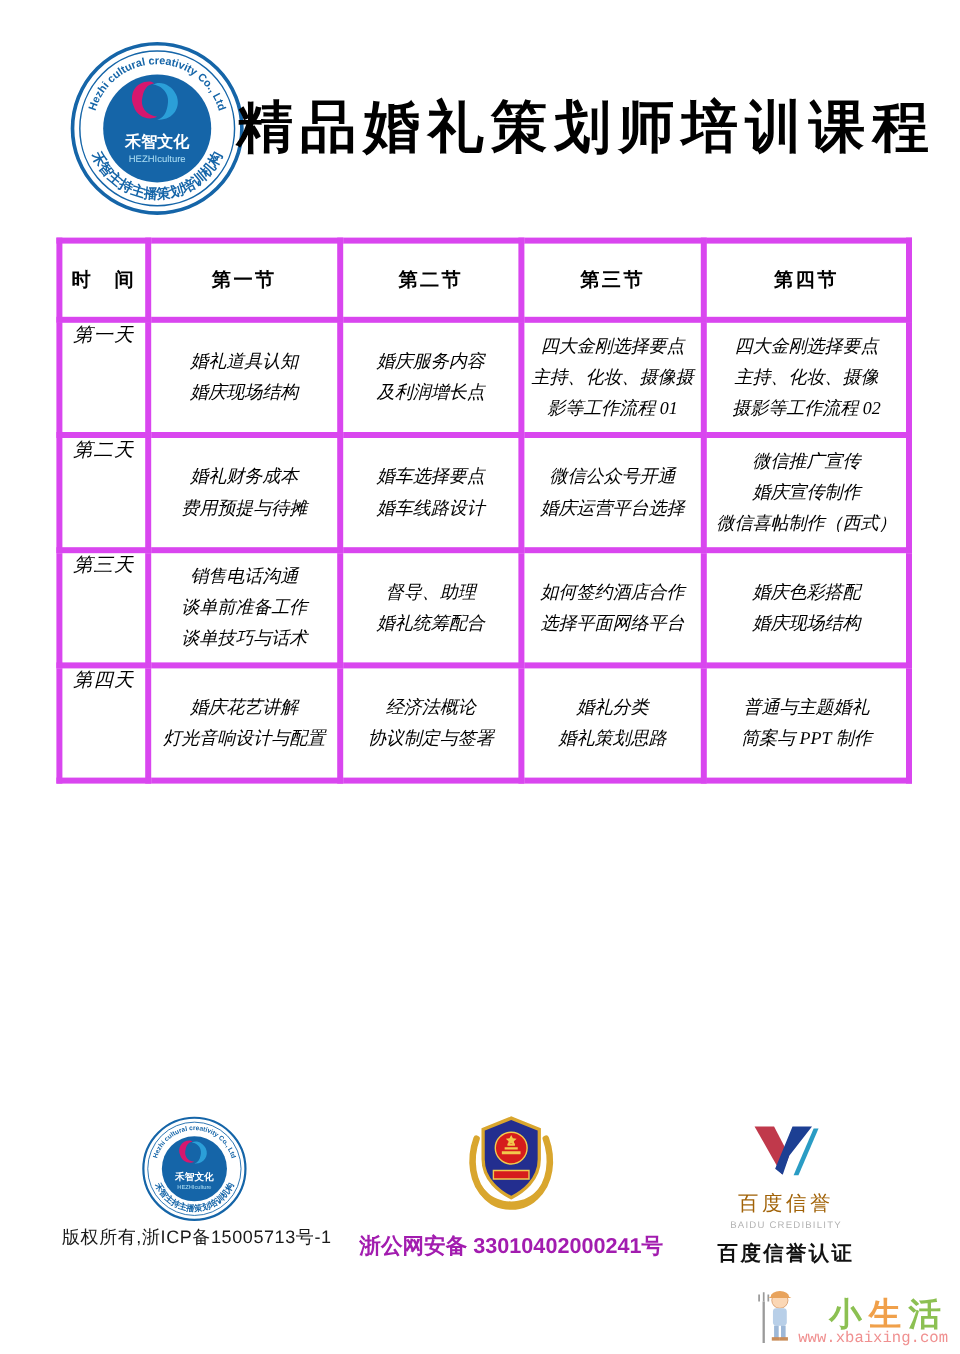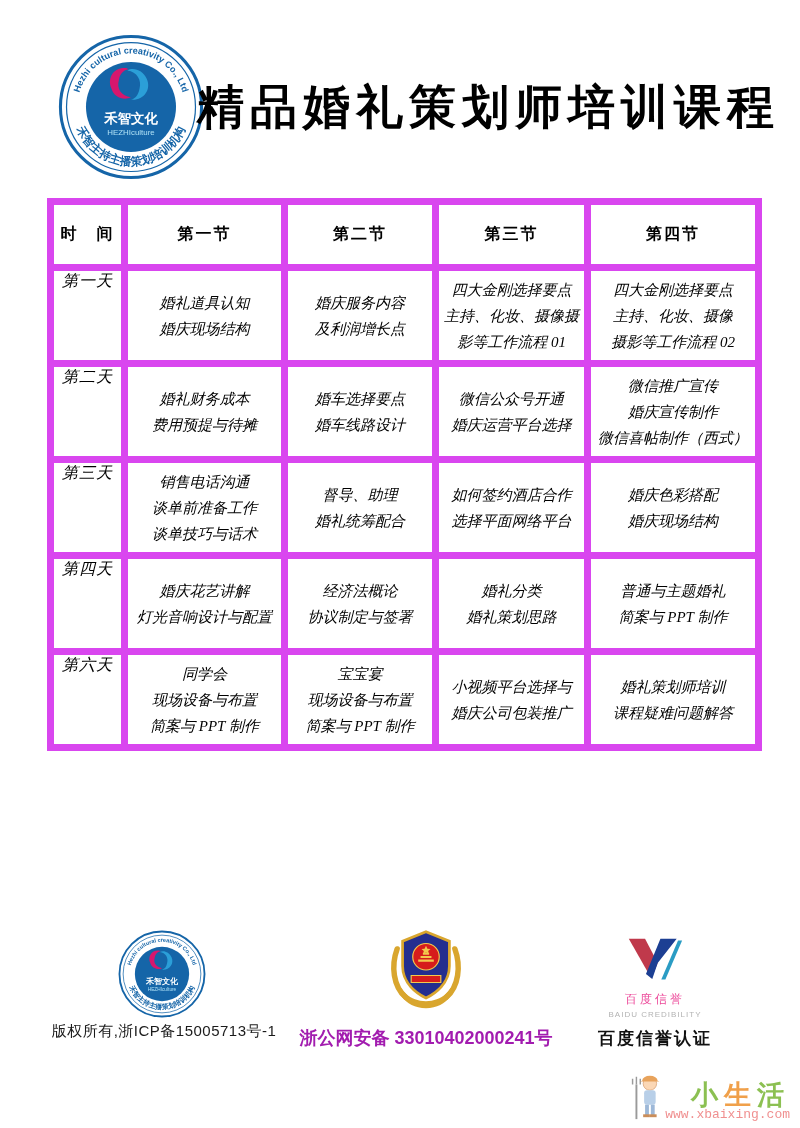--- a/index.html
+++ b/index.html
@@ -14,21 +14,21 @@
     font-family:"Liberation Serif","DejaVu Serif",serif;
     font-size:47px;font-weight:bold;letter-spacing:6px;line-height:62px;
     color:#000;text-align:right;white-space:nowrap;
   }
   
   .course-table{
     position:absolute;left:47px;top:198px;width:708px;
     border-collapse:collapse;table-layout:fixed;
     font-family:"Liberation Serif","DejaVu Serif",serif;
   }
-  .course-table th,.course-table td{border:7px solid #d946ef;padding:0;}
+  .course-table th,.course-table td{border:5px solid #d946ef;padding:0;}
   .course-table thead tr{height:66px;}
   .course-table tbody tr{height:96px;font-style:italic;}
   .head-cell{font-size:16px;font-weight:bold;text-align:center;letter-spacing:2px;}
   .day-cell{
     vertical-align:top;text-align:center;padding-top:20px;
     font-size:16px;letter-spacing:1px;
   }
   .content-cell{
     vertical-align:middle;text-align:center;
     font-size:15px;line-height:26px;white-space:pre-line;
@@ -39,21 +39,21 @@
     position:absolute;left:38px;top:1022px;width:252px;text-align:center;
     font-size:15px;color:#1a1a1a;letter-spacing:0.5px;
   }
   .police-badge{position:absolute;left:387px;top:924px;width:78px;height:92px;}
   .police-text{
     position:absolute;left:299px;top:1026px;width:254px;text-align:center;
     font-size:18px;font-weight:bold;color:#a21caf;
   }
   .baidu-block{position:absolute;left:585px;top:936px;width:140px;text-align:center;}
   .baidu-v{width:58px;height:47px;display:block;margin:0 auto;}
-  .baidu-name{font-size:12px;color:#ec4899;letter-spacing:3px;margin-top:8px;}
+  .baidu-name{font-size:17px;color:#a16207;letter-spacing:3px;margin-top:8px;}
   .baidu-en{font-size:8px;color:#b3b3b3;letter-spacing:1px;margin-top:2px;}
   .baidu-cert{font-size:17px;font-weight:bold;color:#111;letter-spacing:2px;margin-top:8px;}
   
   .watermark{position:absolute;right:10px;bottom:6px;display:flex;align-items:flex-end;}
   .farmer-icon{width:36px;height:50px;flex:0 0 auto;}
   .wm-right{display:flex;flex-direction:column;align-items:flex-end;}
   .wm-title{font-size:27px;font-weight:bold;letter-spacing:6px;line-height:28px;
             font-family:"Liberation Serif","DejaVu Serif",serif;}
   .wm-url{font-family:Liberation Mono, monospace;
           font-size:13px;color:#f09090;margin-top:-2px;}
@@ -177,33 +177,20 @@
         <td class="day-cell">第四天</td>
         <td class="content-cell">婚庆花艺讲解
 灯光音响设计与配置</td>
         <td class="content-cell">经济法概论
 协议制定与签署</td>
         <td class="content-cell">婚礼分类
 婚礼策划思路</td>
         <td class="content-cell">普通与主题婚礼
 简案与 PPT 制作</td>
       </tr>
-      <tr>
-        <td class="day-cell">第六天</td>
-        <td class="content-cell">同学会
-现场设备与布置
-简案与 PPT 制作</td>
-        <td class="content-cell">宝宝宴
-现场设备与布置
-简案与 PPT 制作</td>
-        <td class="content-cell">小视频平台选择与
-婚庆公司包装推广</td>
-        <td class="content-cell">婚礼策划师培训
-课程疑难问题解答</td>
-      </tr>
     </tbody>
 </table>
 
 <svg class="footer-logo">
   <use href="#hezhi-logo" width="88" height="88"></use>
 </svg>
 <div class="copyright-text">版权所有,浙ICP备15005713号-1</div>
 
 <svg class="police-badge">
   <use href="#police-badge-sym" width="78" height="92"></use>

